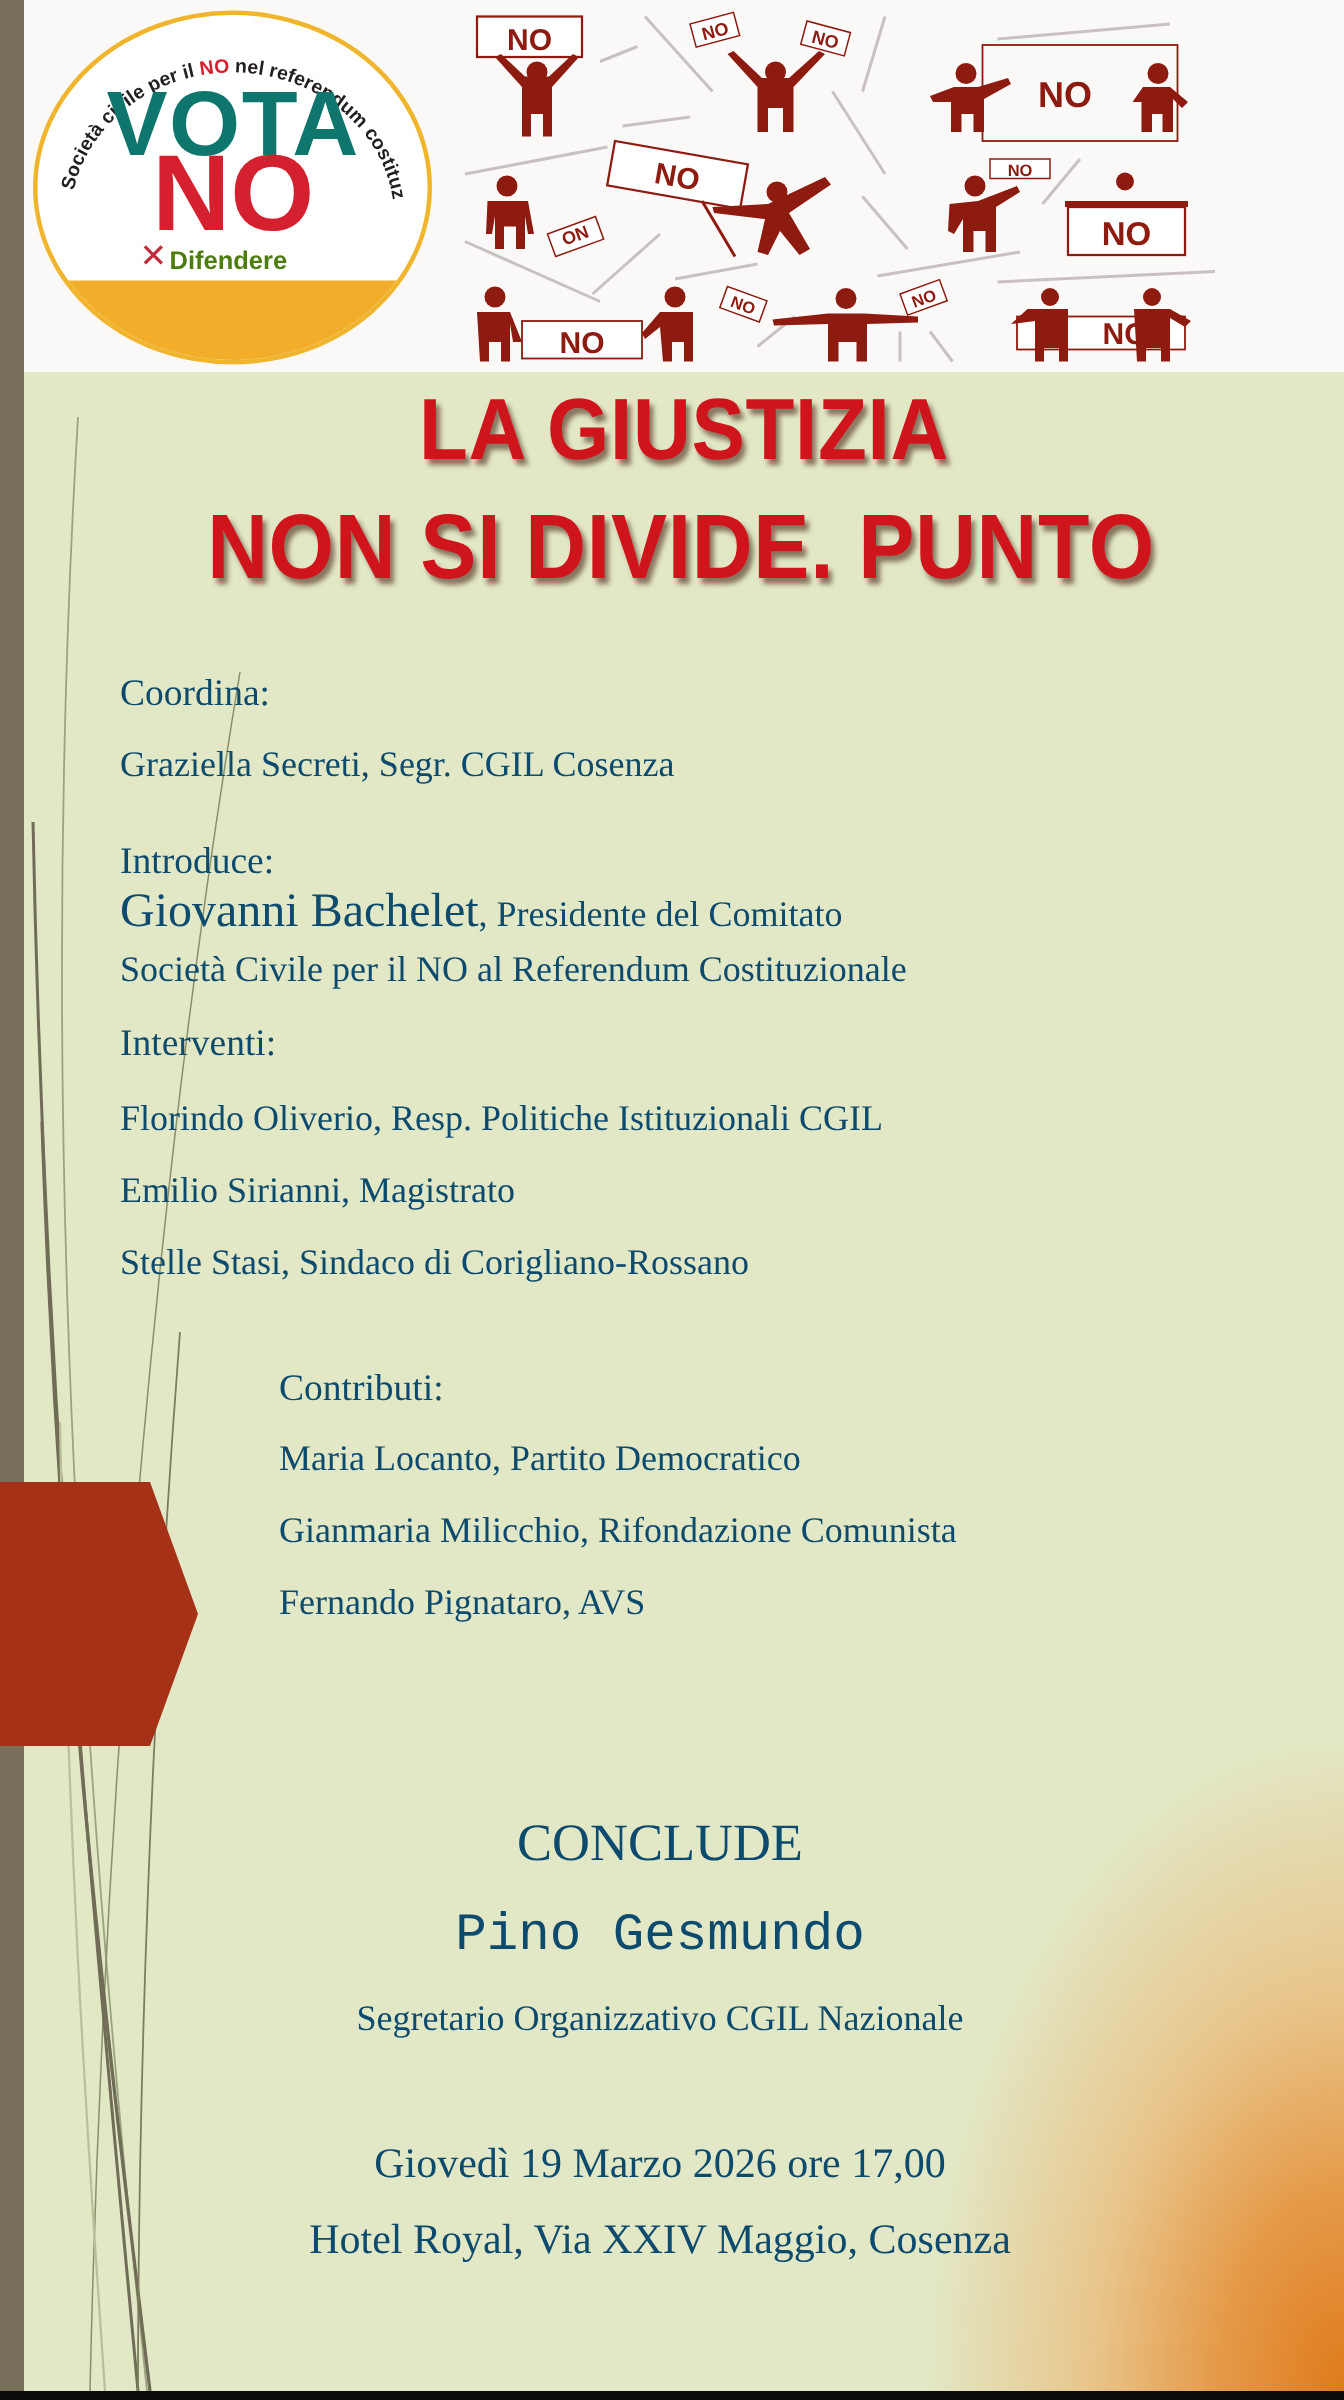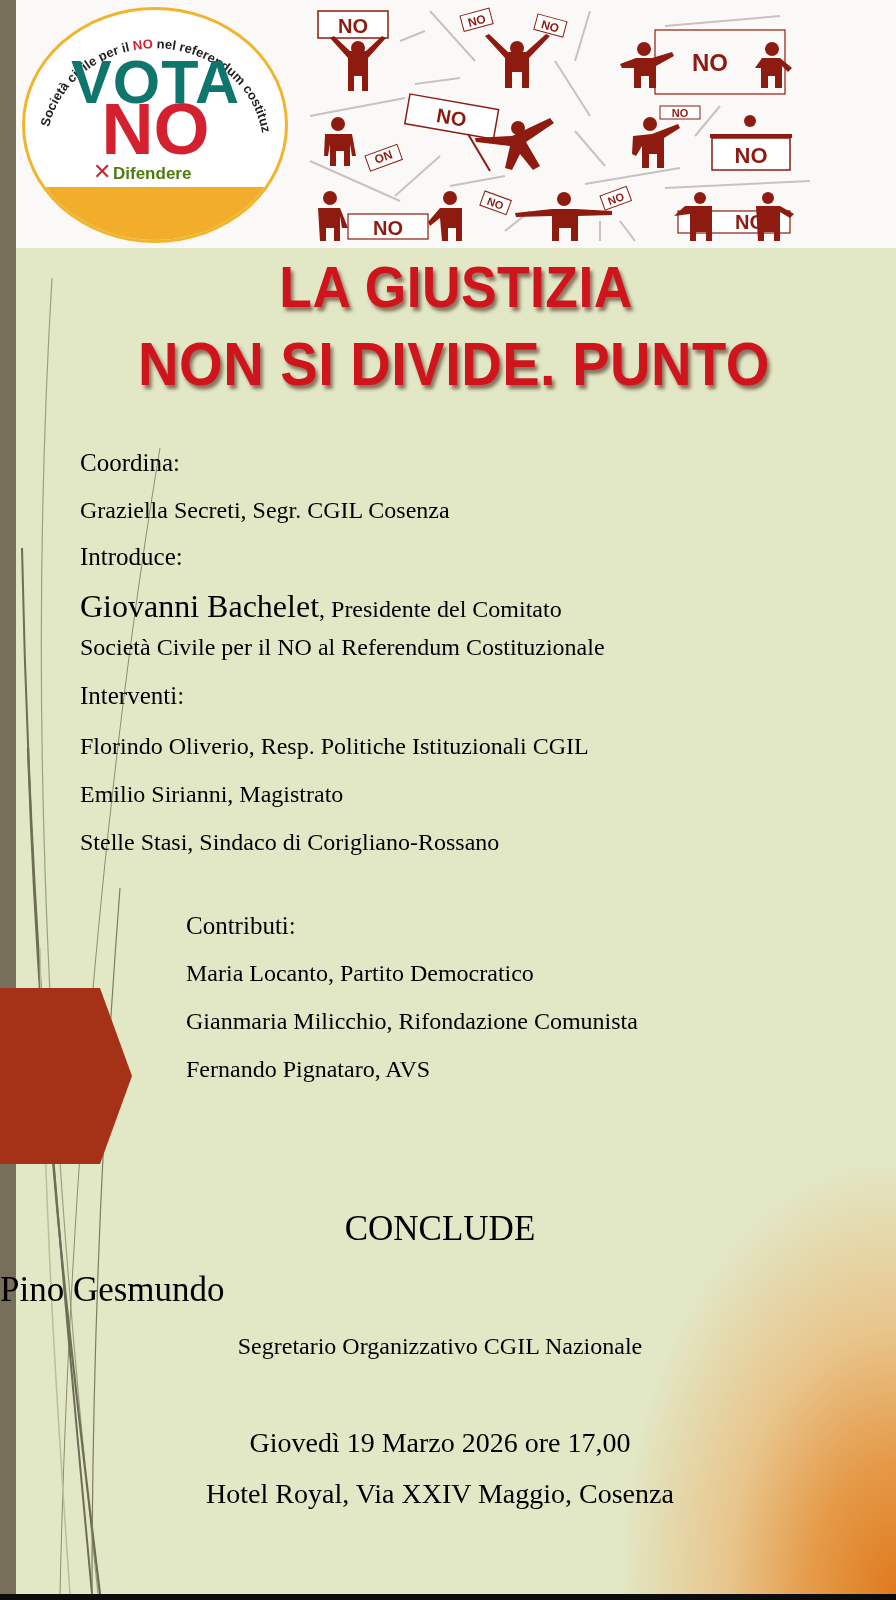--- a/index.html
+++ b/index.html
@@ -58,21 +58,21 @@
     
     .title {
       position: absolute; left: 0; width: 896px; text-align: center;
       font-family: "Liberation Sans", "DejaVu Sans", sans-serif; font-weight: 900;
       color: #d0141b; text-shadow: 3px 4px 4px rgba(60,20,10,0.55);
       letter-spacing: 0.5px; transform: scaleX(0.92);
     }
     .title-1 { top: 255px; font-size: 58px; line-height: 64px; left: 8px; }
     .title-2 { top: 330px; font-size: 61px; line-height: 68px; left: 6px; }
 
-    .txt { position: absolute; color: #000000; white-space: nowrap; }
+    .txt { position: absolute; color: #0c4a6e; white-space: nowrap; }
     .f-label { font-size: 25px; }
     .f-body { font-size: 24px; }
     .f-big { font-size: 32px; }
 
     .pentagon {
       position: absolute; left: 0; top: 988px; width: 132px; height: 176px;
       background: #a53117;
       clip-path: polygon(0 0, 100px 0, 132px 88px, 100px 176px, 0 176px);
     }
     .bottom-strip { position: absolute; left: 0; top: 1594px; width: 896px; height: 6px; background: #0c0c0c; }
@@ -208,37 +208,37 @@
       <path d="M385 200 L412 200 L412 235 L406 235 L406 226 L396 226 L396 235 L390 235 L390 208 L374 210Z"></path>
       <path d="M456 200 L480 200 L494 208 L490 212 L480 206 L480 235 L474 235 L474 226 L464 226 L464 235 L458 235Z"></path>
     </g>
   </svg>
 
   <div class="title title-1">LA GIUSTIZIA</div>
   <div class="title title-2">NON SI DIVIDE. PUNTO</div>
 
   <div class="txt f-label" style="left:80px; top:449px;">Coordina:</div>
   <div class="txt f-body" style="left:80px; top:497px;">Graziella Secreti, Segr. CGIL Cosenza</div>
-  <div class="txt f-label" style="left:80px; top:543px;">Introduce:</div>
+  <div class="txt f-label" style="left:80px; top:561px;">Introduce:</div>
   <div class="txt" style="left:80px; top:588px;">
     <span class="f-big">Giovanni Bachelet</span><span class="f-body">, Presidente del Comitato</span>
   </div>
   <div class="txt f-body" style="left:80px; top:634px;">Società Civile per il NO al Referendum Costituzionale</div>
 
   <div class="txt f-label" style="left:80px; top:682px;">Interventi:</div>
   <div class="txt f-body" style="left:80px; top:733px;">Florindo Oliverio, Resp. Politiche Istituzionali CGIL</div>
   <div class="txt f-body" style="left:80px; top:781px;">Emilio Sirianni, Magistrato</div>
   <div class="txt f-body" style="left:80px; top:829px;">Stelle Stasi, Sindaco di Corigliano-Rossano</div>
 
   <div class="txt f-label" style="left:186px; top:912px;">Contributi:</div>
   <div class="txt f-body" style="left:186px; top:960px;">Maria Locanto, Partito Democratico</div>
   <div class="txt f-body" style="left:186px; top:1008px;">Gianmaria Milicchio, Rifondazione Comunista</div>
   <div class="txt f-body" style="left:186px; top:1056px;">Fernando Pignataro, AVS</div>
 
   <div class="txt" style="left:0; width:880px; text-align:center; top:1209px; font-size:35px;">CONCLUDE</div>
-  <div class="txt" style="left:0; width:880px; text-align:left; top:1270px; font-size:35px;">Pino Gesmundo</div>
+  <div class="txt" style="left:0; width:880px; text-align:center; top:1270px; font-size:35px;font-family:Liberation Mono, monospace;">Pino Gesmundo</div>
   <div class="txt" style="left:0; width:880px; text-align:center; top:1333px; font-size:24px;">Segretario Organizzativo CGIL Nazionale</div>
 
   <div class="txt" style="left:0; width:880px; text-align:center; top:1427px; font-size:28px;">Giovedì 19 Marzo 2026 ore 17,00</div>
   <div class="txt" style="left:0; width:880px; text-align:center; top:1478px; font-size:28px;">Hotel Royal, Via XXIV Maggio, Cosenza</div>
 </div>
 
 <div class="bottom-strip"></div>
 
 </body></html>

